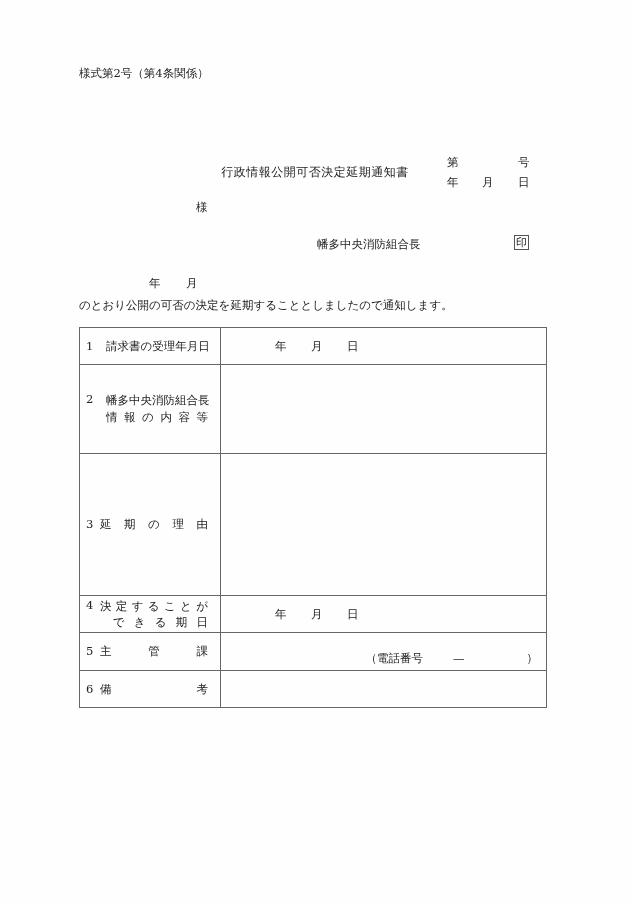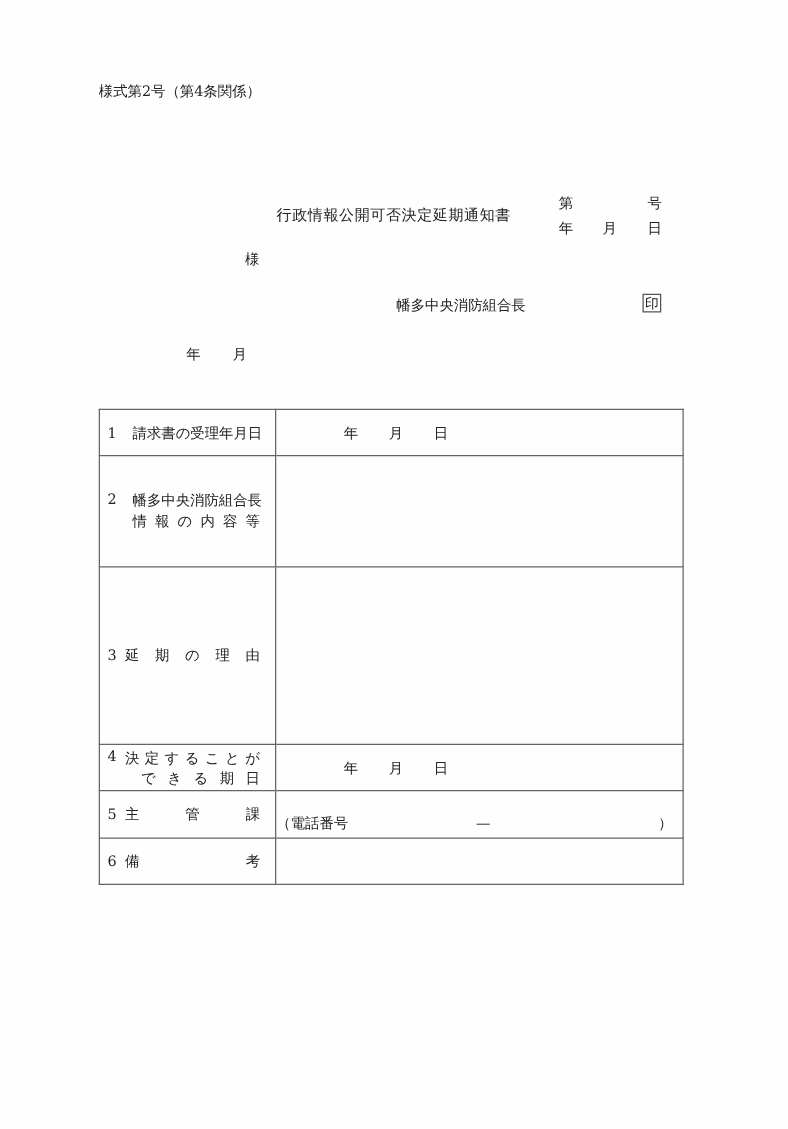--- a/index.html
+++ b/index.html
@@ -12,21 +12,21 @@
   .para { left:79px; top:272px; width:470px; font-size:11.5px; line-height:22px; white-space:normal; }
   .para .l1 { display:block; padding-left:70px; text-align:justify; }
   table.main { position:absolute; left:79px; top:327px; width:468px; border-collapse:collapse; }
   table.main td { border:1px solid #666; padding:0; vertical-align:middle; font-size:11.5px; }
   td.lab { width:134px; padding-left:6px !important; }
   .lbl { display:flex; align-items:flex-start; }
   .num { width:20px; flex:none; }
   .spread { display:flex; justify-content:space-between; width:102px; }
   .ymd { display:flex; gap:0; padding-left:54px; }
   .ymd span { width:36px; display:inline-block; }
-  .tel { display:flex; justify-content:space-between; padding-right:8px; padding-top:14px; }
+  .tel { display:flex; justify-content:flex-end; padding-right:8px; padding-top:14px; }
 </style>
 </head>
 <body>
 
 <div class="abs form-no">様式第2号（第4条関係）</div>
 <div class="abs title">行政情報公開可否決定延期通知書</div>
 
 <div class="abs" style="left:447px;top:155px;">第</div>
 <div class="abs" style="left:518px;top:155px;">号</div>
 <div class="abs" style="left:447px;top:175px;">年</div>
@@ -36,20 +36,21 @@
 <div class="abs" style="left:196px;top:200px;">様</div>
 
 <div class="abs" style="left:317px;top:237px;">幡多中央消防組合長</div>
 <div class="abs" style="left:514px;top:235px;"><span class="seal">印</span></div>
 
 <div class="abs para">
   <span class="l1" style="display:flex;">
     <span style="width:37px">年</span>
     <span style="width:35px">月</span>
   </span>
+  <span>のとおり公開の可否の決定を延期することとしましたので通知します。</span>
 </div>
 
 <table class="main">
   <tbody>
       <tr style="height:37px">
     <td class="lab">
           <div class="lbl">
             <span class="num">1</span>
             <span>請求書の受理年月日</span>
           </div>

